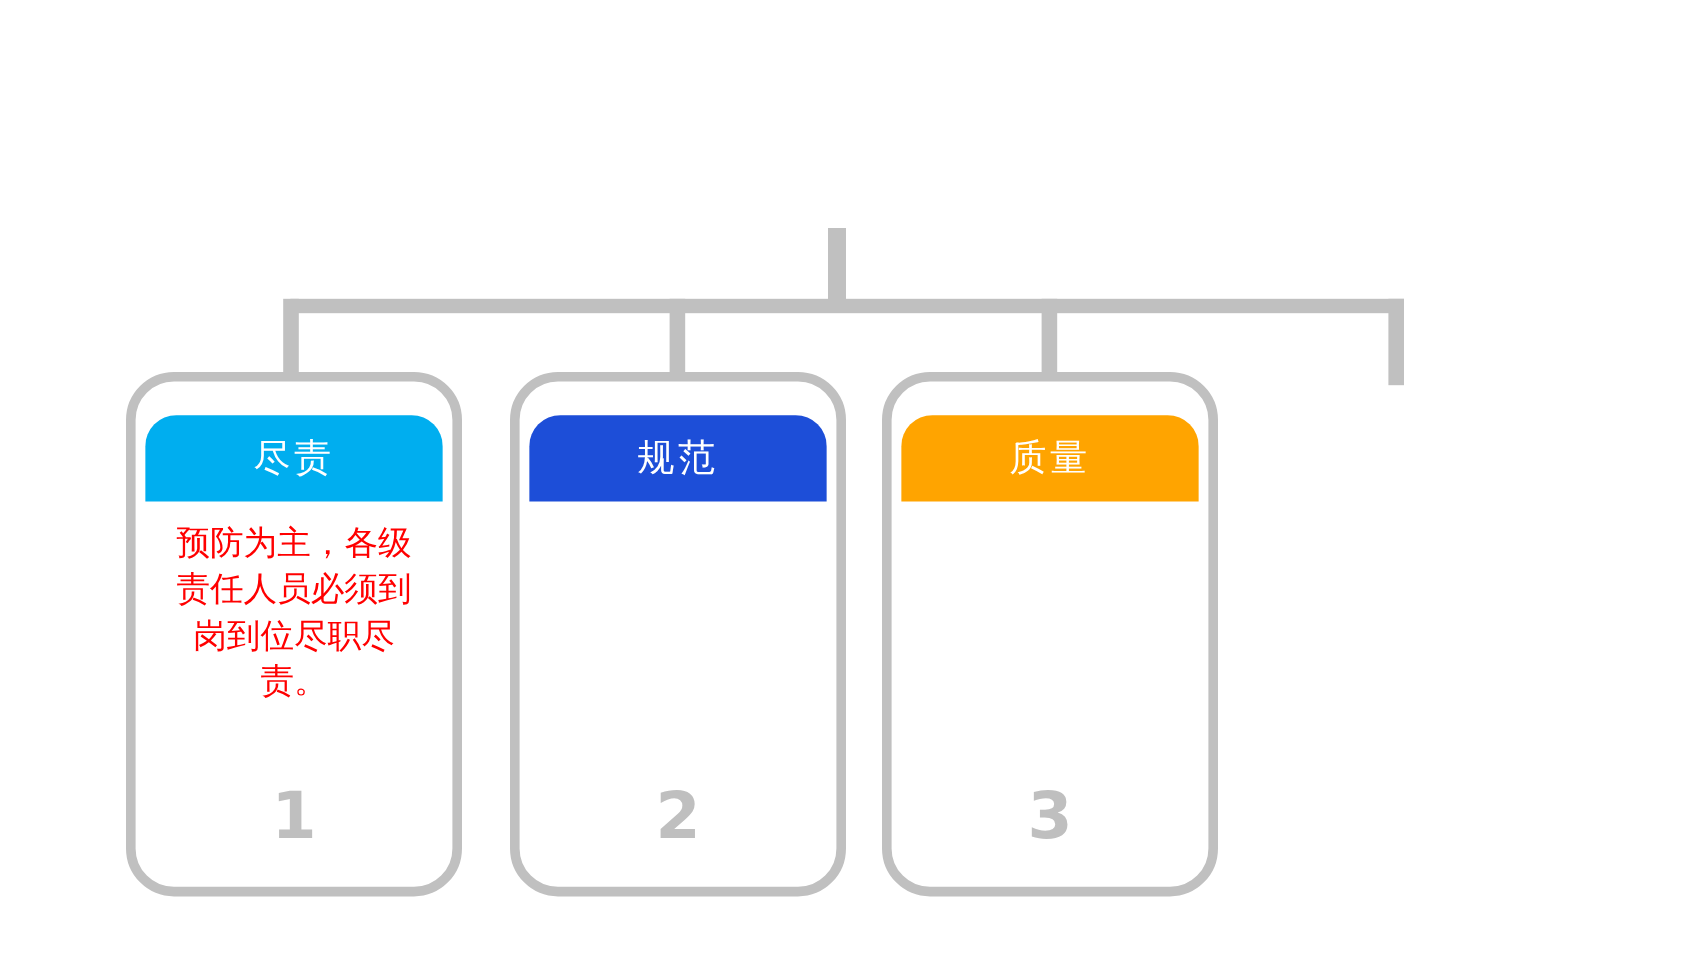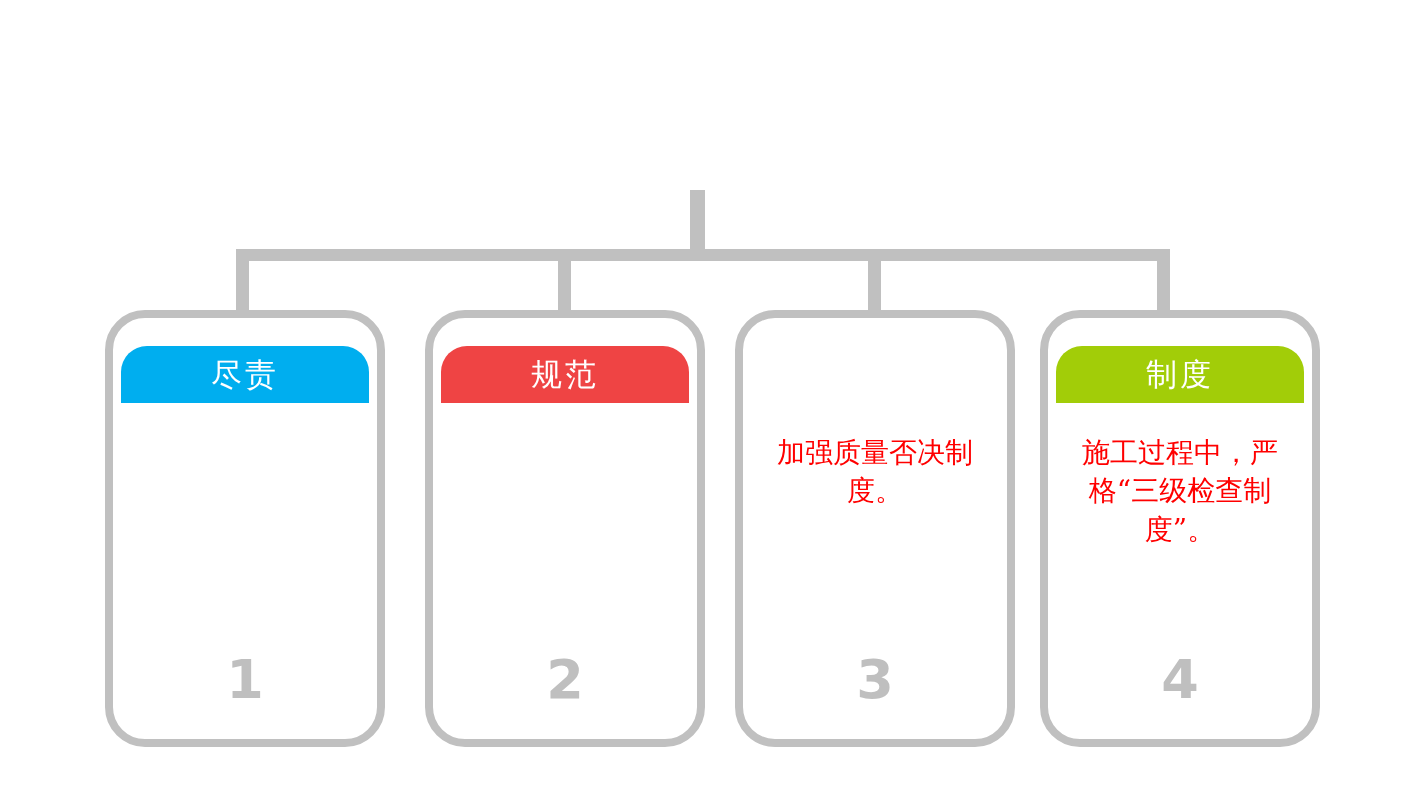--- a/index.html
+++ b/index.html
@@ -74,21 +74,21 @@
     background: #ffffff;
     border-radius: 32px;
     overflow: hidden;
   }
 
   .card-header {
     position: absolute;
     left: 0;
     top: 20px;
     width: 100%;
-    height: 57px;
+    height: 72px;
     border-top-left-radius: 26px;
     border-top-right-radius: 26px;
     display: flex;
     align-items: center;
     justify-content: center;
   }
   .card-header-text {
     font-family: "DejaVu Sans", "Liberation Sans", sans-serif;
     font-size: 31px;
     color: #ffffff;
@@ -149,47 +149,39 @@
     <rect x="868" y="249" width="13" height="72" fill="#C0C0C0"></rect>
     <rect x="1157" y="249" width="13" height="72" fill="#C0C0C0"></rect>
   </svg>
 
 
   <div class="card card-1">
     <div class="card-inner">
       <div class="card-header" style="background:#00AEEF">
         <span class="card-header-text">尽责</span>
       </div>
+      <div class="card-body">
+        <span class="card-body-text">预防为主，各级责任人员必须到岗到位尽职尽责。</span>
+      </div>
       <div class="card-number">1</div>
     </div>
   </div>
 
   <div class="card card-2">
     <div class="card-inner">
-      <div class="card-header" style="background:#ef4444">
+      <div class="card-header" style="background:#1d4ed8">
         <span class="card-header-text">规范</span>
       </div>
       <div class="card-number">2</div>
     </div>
   </div>
 
   <div class="card card-3">
     <div class="card-inner">
-      <div class="card-body">
-        <span class="card-body-text">加强质量否决制度。</span>
+      <div class="card-header" style="background:#FFA400">
+        <span class="card-header-text">质量</span>
       </div>
       <div class="card-number">3</div>
     </div>
   </div>
 
-  <div class="card card-4">
-    <div class="card-inner">
-      <div class="card-header" style="background:#A2CD08">
-        <span class="card-header-text">制度</span>
-      </div>
-      <div class="card-body">
-        <span class="card-body-text">施工过程中，严格“三级检查制度”。</span>
-      </div>
-      <div class="card-number">4</div>
-    </div>
-  </div>
 
 </div>
 
 </body></html>

